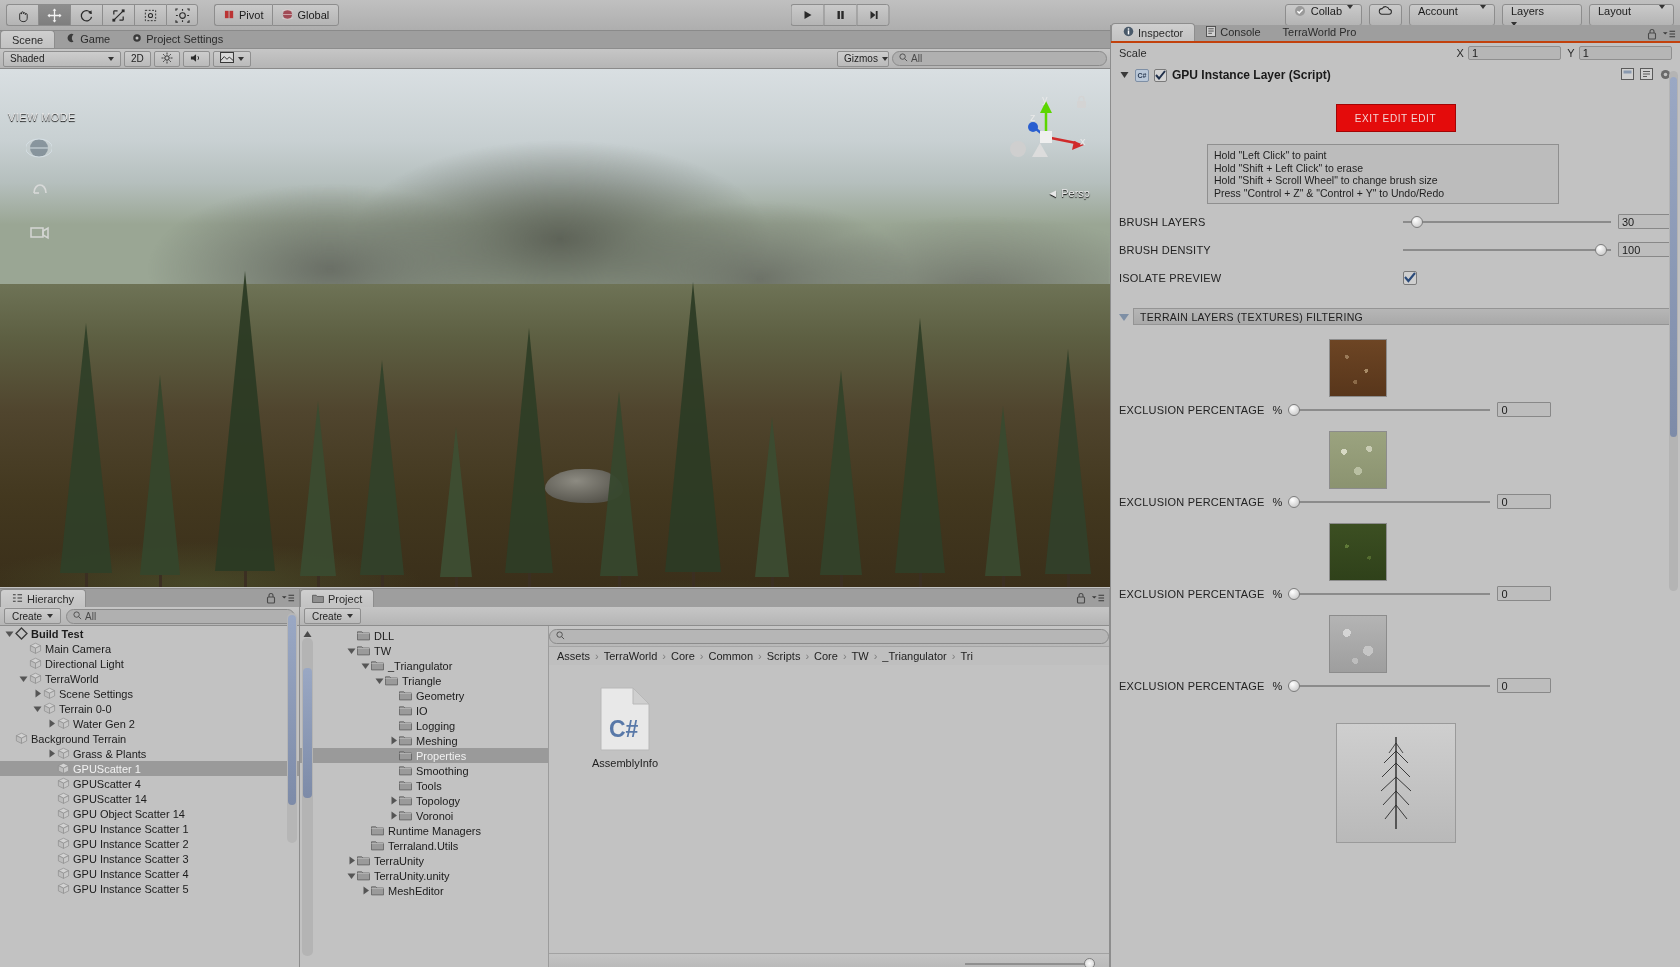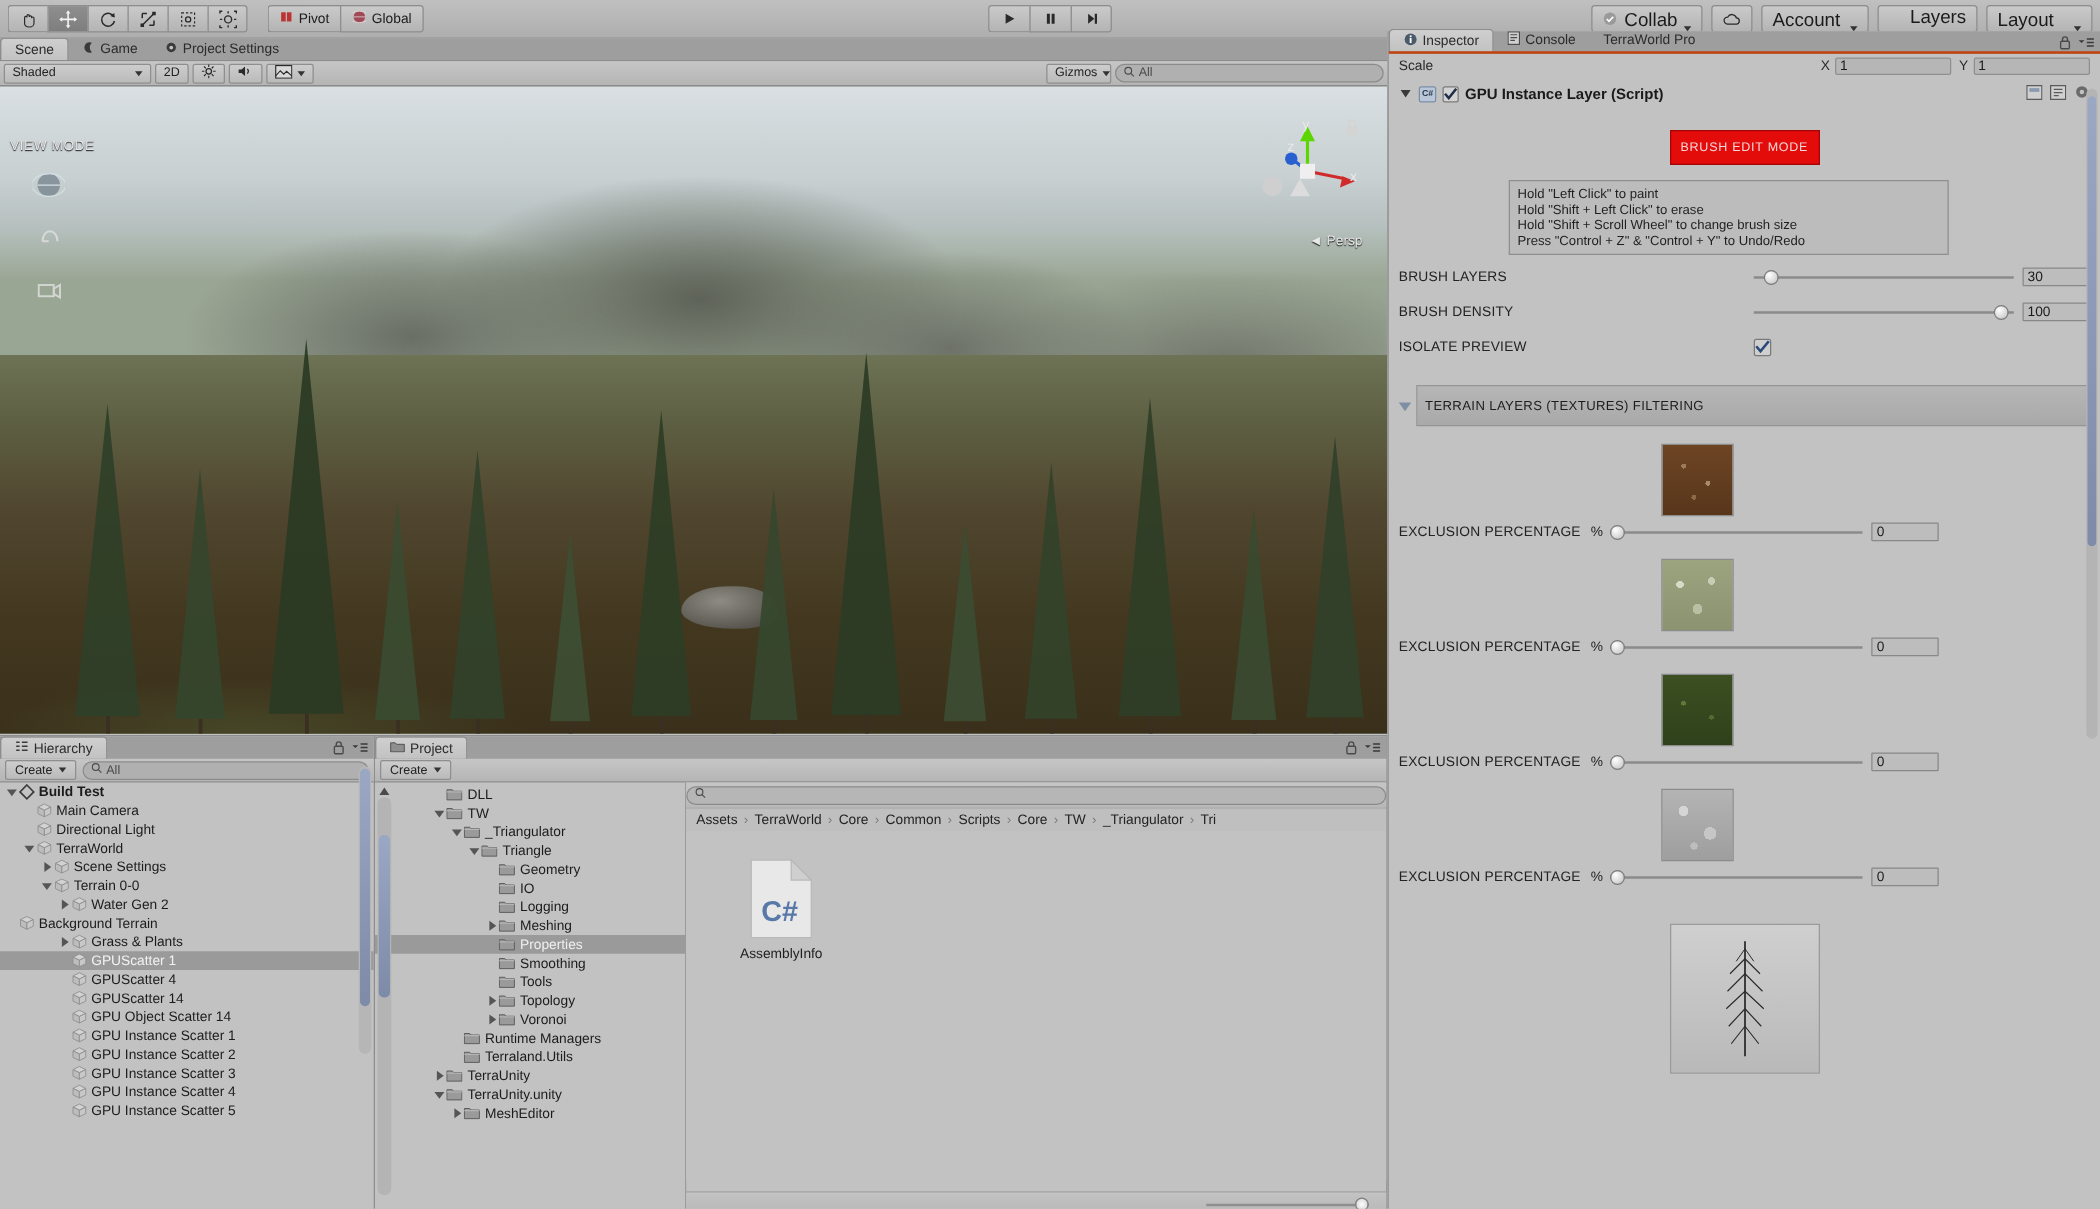--- a/index.html
+++ b/index.html
@@ -47,21 +47,21 @@
     border:1px solid #8d8d8d; border-right-width:0;
     display:flex; align-items:center; justify-content:center; cursor:pointer;
   }
   .playbtn:first-child { border-radius:3px 0 0 3px; }
   .playbtn:last-child { border-radius:0 3px 3px 0; border-right-width:1px; }
 
   .right-group { position:absolute; right:6px; display:flex; align-items:center; gap:7px; }
   .rbtn {
     height:22px; padding:0 8px; background: linear-gradient(#cacaca,#b4b4b4);
     border:1px solid #8d8d8d; border-radius:3px;
-    display:flex; align-items:flex-end; gap:5px; font-size:15px; color:#1b1b1b; cursor:pointer;
+    display:flex; align-items:flex-start; gap:5px; font-size:11px; color:#1b1b1b; cursor:pointer;
   }
   .caret { width:0;height:0;border-left:3px solid transparent;border-right:3px solid transparent;border-top:4px solid #333; }
   .w-layers { width:80px; justify-content:space-between;flex-direction:column; }
   .w-layout { width:85px; justify-content:space-between; }
   .w-account { width:86px; justify-content:space-between; }
 
   
   .tabbar { display:flex; align-items:flex-end; height:18px; background:#9e9e9e; }
   .tab {
     height:18px; padding:0 11px; display:flex; align-items:center; gap:4px;
@@ -229,21 +229,21 @@
     border:1px solid #7d7d7d; cursor:pointer; }
   .num-field { width:54px; height:15px; background:#bdbdbd; border:1px solid #888;
     border-radius:1px; font-size:11px; color:#1b1b1b; padding-left:3px; display:flex; align-items:center;
     margin-left:7px; }
   .chk-blue { width:14px; height:14px; background:#cfcfcf; border:1px solid #7a7a7a; border-radius:2px;
     display:flex; align-items:center; justify-content:center; cursor:pointer; }
 
   .section-hdr { display:flex; align-items:center; gap:4px; margin-top:20px; }
   .sec-tri { width:0;height:0;border-left:5px solid transparent;border-right:5px solid transparent;
              border-top:7px solid #7e8fa5; margin-top:2px; }
-  .sec-bar { flex:1; height:33px; background: linear-gradient(#b6b6b6,#a9a9a9);
+  .sec-bar { flex:1; height:17px; background: linear-gradient(#b6b6b6,#a9a9a9);
     border:1px solid #949494; display:flex; align-items:center; padding-left:6px;
     font-size:10.5px; color:#1d1d1d; letter-spacing:.3px; }
 
   .tex-block { margin-top:14px; }
   .tex-thumb { width:58px; height:58px; margin-left:210px; border:1px solid #8c8c8c; }
   .t1 { background:
       radial-gradient(circle at 30% 30%, #9a7a58 0 2px, transparent 2px),
       radial-gradient(circle at 65% 55%, #a88a66 0 2px, transparent 2px),
       radial-gradient(circle at 45% 75%, #8b6a48 0 2px, transparent 2px),
       linear-gradient(#6d4524,#58361b); }
@@ -1175,21 +1175,21 @@
             <svg width="13" height="13" viewBox="0 0 13 13">
                 <circle cx="6.5" cy="6.5" r="4.6" fill="#6a6a6a"></circle>
                 <circle cx="6.5" cy="6.5" r="1.8" fill="#c2c2c2"></circle>
               </svg>
           </span>
         </span>
       </div>
 
       <div class="exit-wrap">
         <div class="exit-btn" id="exit-btn" style="background: rgb(228, 11, 11);">
-          <span>BRUSH EDIT MODE</span>
+          <span>EXIT EDIT EDIT</span>
         </div>
       </div>
 
       <div class="help-box" id="help-box">
           <div>Hold  "Left Click"  to paint</div>
           <div>Hold  "Shift + Left Click"  to erase</div>
           <div>Hold  "Shift + Scroll Wheel"  to change brush size</div>
           <div>Press  "Control + Z"  &amp;  "Control + Y"  to Undo/Redo</div>
         </div>
 

